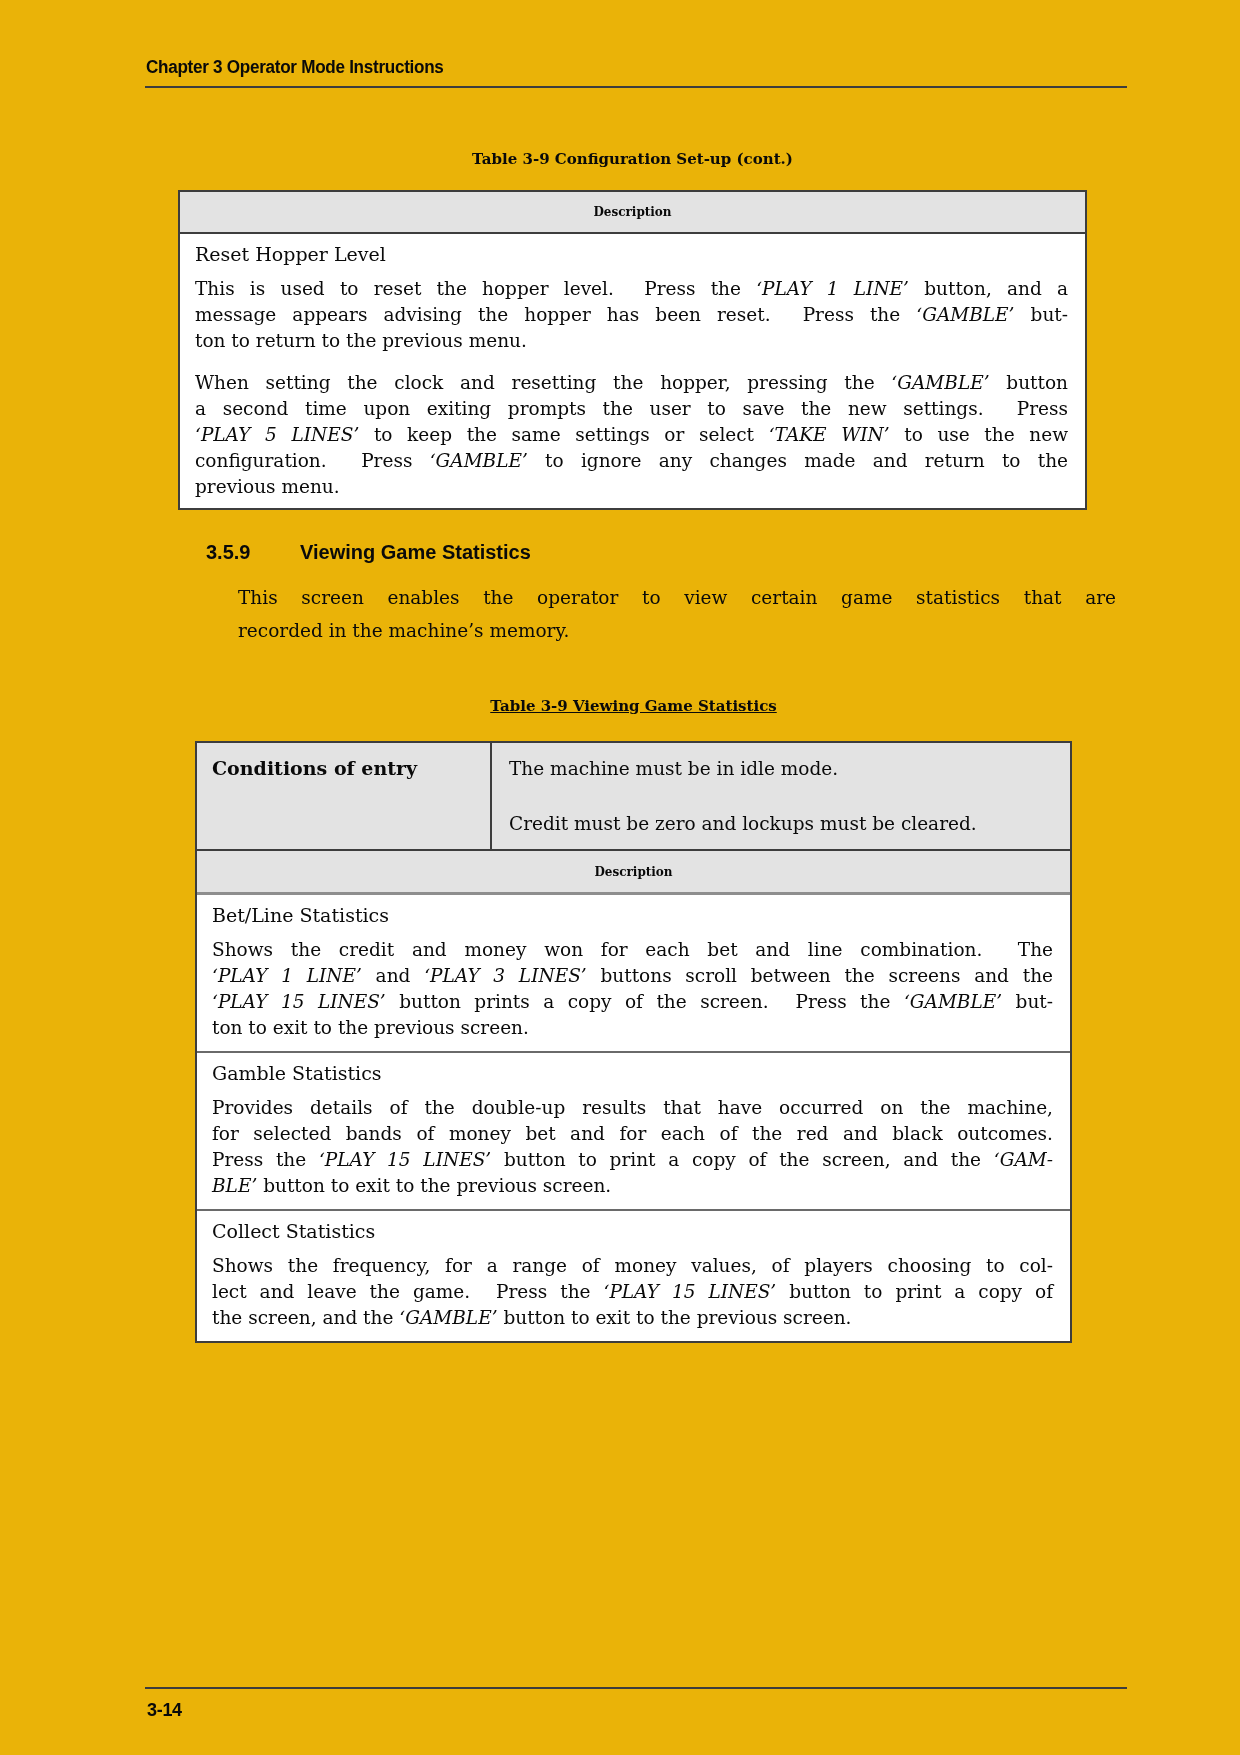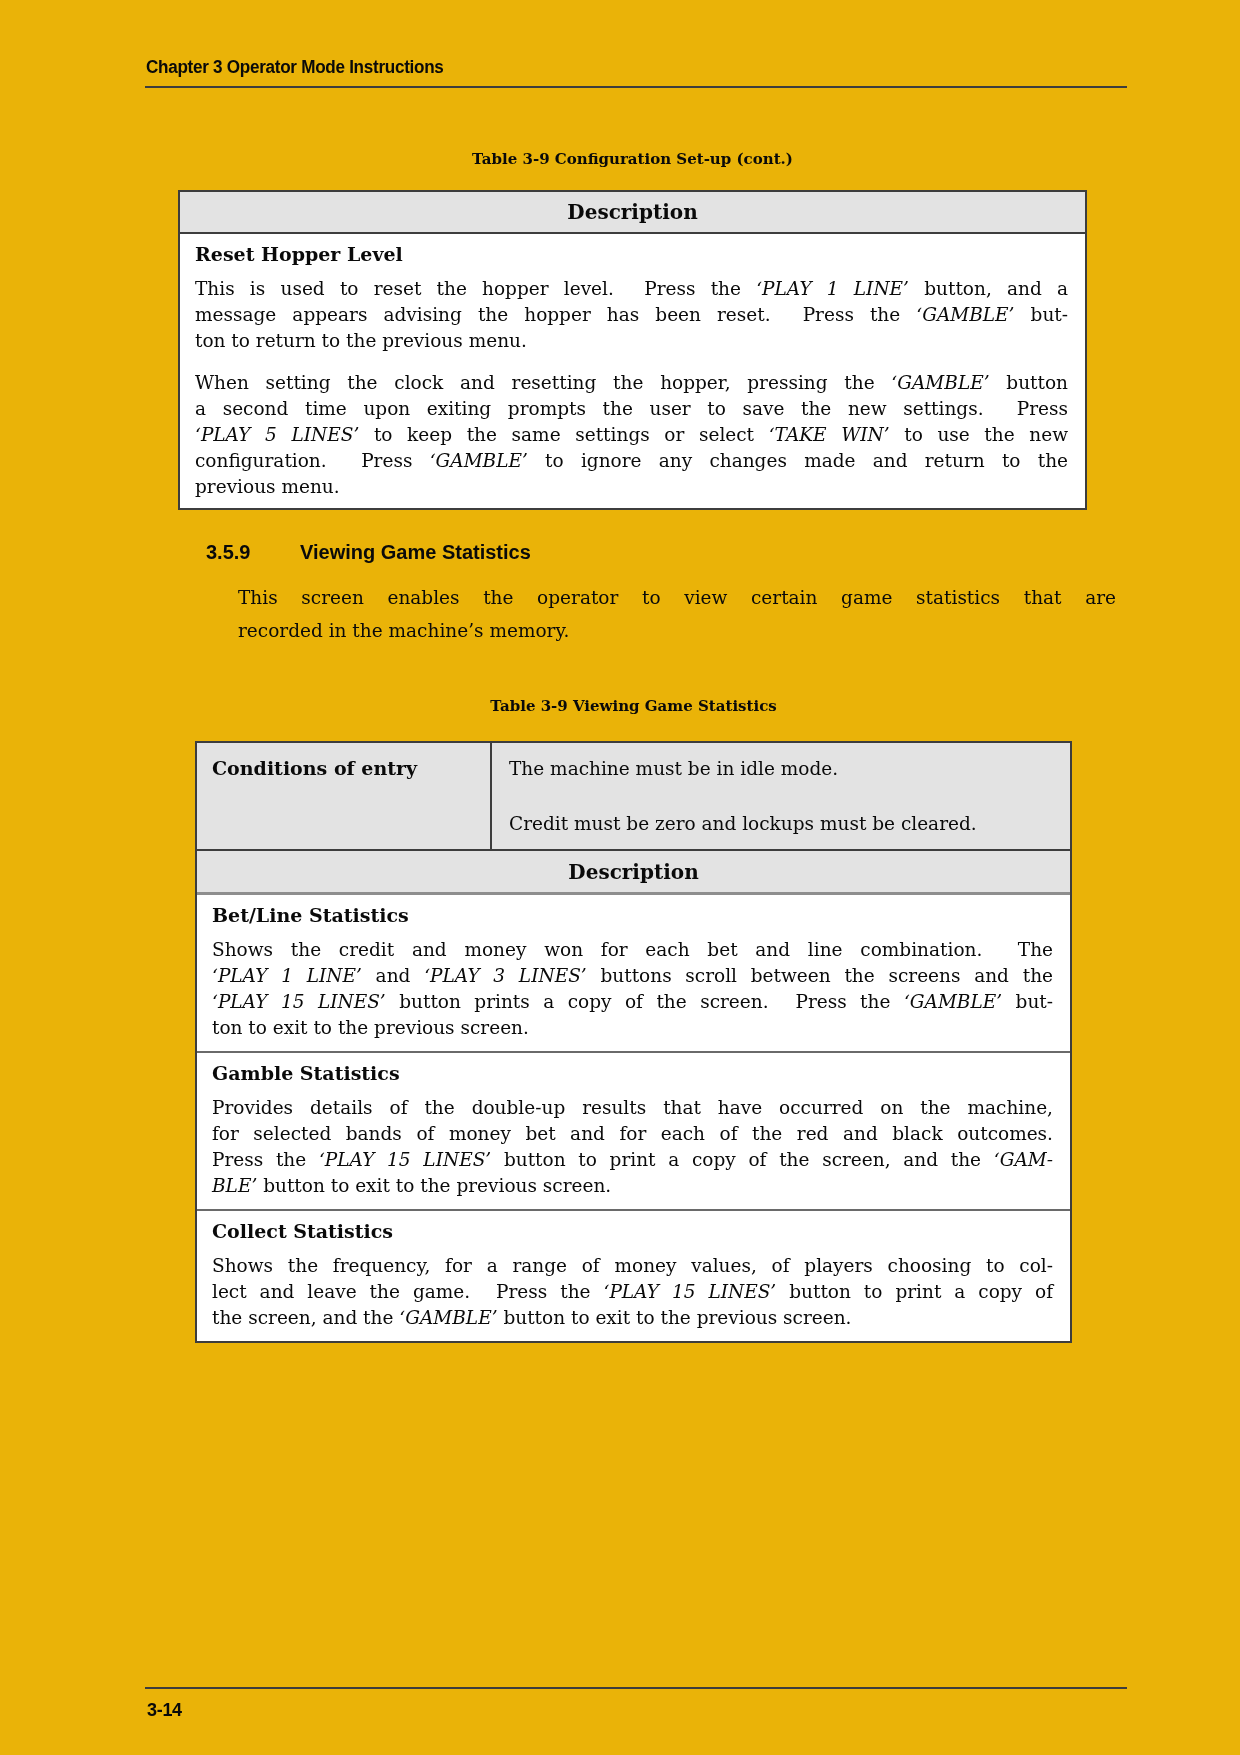--- a/index.html
+++ b/index.html
@@ -33,46 +33,46 @@
     position: absolute; left: 147px; top: 1700px;
     font-weight: bold; font-size: 18px; letter-spacing: -0.3px;
   }
 
   
   .caption {
     position: absolute; text-align: center;
     font-weight: bold; font-size: 15px; line-height: 24px;
   }
   .caption-config { left: 178px; top: 147px; width: 909px; }
-  .caption-stats  { left: 195px; top: 694px; width: 877px; }
+  .caption-stats  { left: 195px; top: 694px; width: 877px; text-decoration: underline; }
 
   
   .doc-table {
     position: absolute; box-sizing: border-box; background: #ffffff;
     border: 2px solid var(--border_dark, #3d3d3d);
   }
   .t-config { left: 178px; top: 190px; width: 909px; }
   .t-stats  { left: 195px; top: 741px; width: 877px; }
 
   .desc-header {
     background: var(--header_bg, #e3e3e3);
     height: 40px; display: flex; align-items: center; justify-content: center;
-    font-weight: bold; font-size: 20px;
+    font-weight: bold; font-size: 12px;
     border-bottom: 2px solid var(--border_dark, #3d3d3d);
   }
   .t-stats .desc-header {
     height: 41px;
     border-bottom: 3px solid var(--border_gray, #8e8e8e);
   }
 
   .cell-body {
     padding: 8px 17px 8px 15px;
     font-size: 18.5px; line-height: 26px;
   }
-  .entry-title { font-weight: bold; font-size: 19px; line-height: 24px; margin-bottom: 10px; }
+  .entry-title { font-weight: normal; font-size: 19px; line-height: 24px; margin-bottom: 10px; }
   .para { margin: 0; }
   .para + .para { margin-top: 16px; }
 
   .line { text-align: left; }
   .line.j { text-align: justify; text-align-last: justify; }
 
   
   .cond-row {
     display: flex; background: var(--header_bg, #e3e3e3);
     border-bottom: 2px solid var(--border_dark, #3d3d3d);

